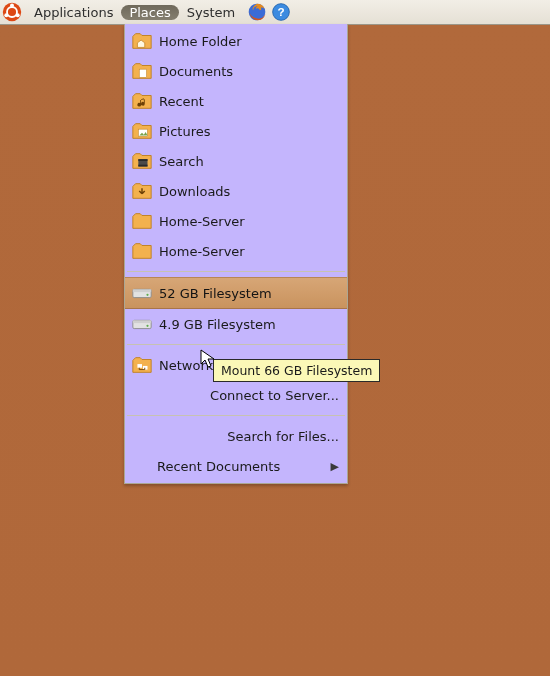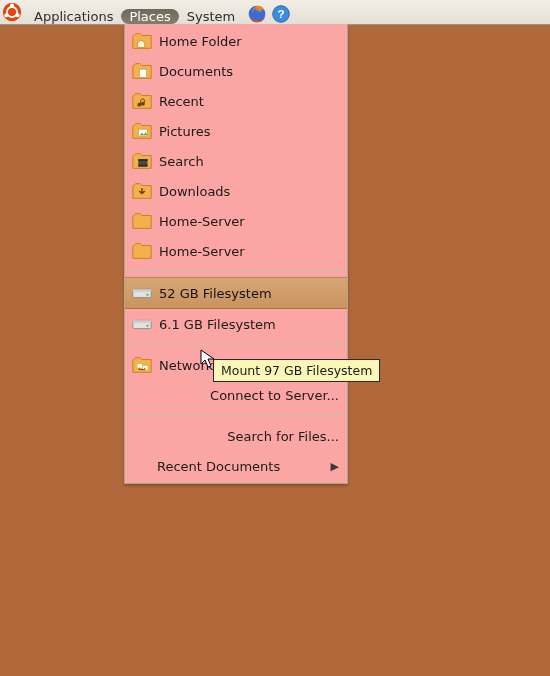--- a/index.html
+++ b/index.html
@@ -2,32 +2,32 @@
 <html><head>
 <meta charset="utf-8">
 <style>
   html,body{margin:0;padding:0;width:550px;height:676px;overflow:hidden;
     font-family:"DejaVu Sans","Liberation Sans",sans-serif;font-size:13px;
     color:#1a1a1a;}
   body{background:linear-gradient(#b1693b,#b0683a);}
   
   .panel{position:relative;height:24px;
     background:linear-gradient(#f2eee6,#e5e0d5);
-    border-bottom:1px solid #9b9688;display:flex;align-items:flex-end;}
+    border-bottom:1px solid #9b9688;display:flex;align-items:center;}
   .panel-btn{display:flex;align-items:center;padding:0 8px;color:#2e2e2e;
     cursor:pointer;}
   .panel-btn.active{background:linear-gradient(#6f695b,#847e6f);color:#fff;border-radius:11px;}
   .panel-icon{width:20px;height:20px;margin:2px 4px 2px 2px;flex-shrink:0;}
   .distro{display:flex;align-items:center;}
   .spacer-small{width:2px;}
   .toolbar-icons{display:flex;align-items:center;}
   .toolbar-icons .ico{width:20px;height:20px;margin:0 2px;}
   
   .menu{position:absolute;left:124px;top:24px;width:222px;
-    background:#fca5a5;border:1px solid #aca793;border-top:none;
+    background:#c4b5fd;border:1px solid #aca793;border-top:none;
     box-shadow:0 2px 3px rgba(0,0,0,.25);padding:2px 0;}
   .item,.item-hl{display:flex;align-items:center;height:30px;padding:0 8px 0 6px;
     position:relative;}
   .item-noicon{padding-left:32px;justify-content:flex-end;}
   .item-hl{
     background:linear-gradient(#d7a676,#c9935e);
     border-top:1px solid #b88655;border-bottom:1px solid #a7754a;color:#141414;}
   .sep{height:1px;background:#c7c2b1;margin:5px 2px;}
   .mi-icon{width:22px;height:22px;margin-right:6px;flex-shrink:0;
     display:flex;align-items:center;justify-content:center;}
@@ -178,21 +178,21 @@
   </div>
 
   <div class="item">
     <span class="mi-icon">
       <svg width="22" height="22" viewBox="0 0 24 24">
         <rect x="2" y="8" width="20" height="9" rx="1.5" fill="#e2e2e2" stroke="#8a8a8a"></rect>
         <rect x="2" y="8" width="20" height="3" fill="#cfcfcf"></rect>
         <circle cx="18" cy="14" r="1.2" fill="#5fae4e"></circle>
       </svg>
     </span>
-    <span class="label">6.1 GB Filesystem</span>
+    <span class="label">4.9 GB Filesystem</span>
   </div>
 
   <div class="sep"></div>
 
   <div class="item">
     <span class="mi-icon">
       <svg width="22" height="22" viewBox="0 0 24 24">
         <path d="M2 7l3-3h5l2 2h10v14H2z" fill="#f3b14e" stroke="#c07f1e"></path>
         <rect x="7" y="11" width="5" height="4" fill="#fff"></rect>
         <rect x="13" y="13" width="5" height="4" fill="#fff"></rect>
@@ -213,18 +213,18 @@
   </div>
 
   <div class="item item-noicon">
     <span class="label">Recent Documents</span>
     <span class="arrow">▶</span>
   </div>
 
 </div>
 
 <div class="tooltip">
-  <span>Mount 97 GB Filesystem</span>
+  <span>Mount 66 GB Filesystem</span>
 </div>
 
 <svg class="cursor" viewBox="0 0 16 20">
   <path d="M1 1l0 14 4-4 3 7 3-1-3-7 6 0z" fill="#fff" stroke="#000" stroke-width="1"></path>
 </svg>
 
 </body></html>

